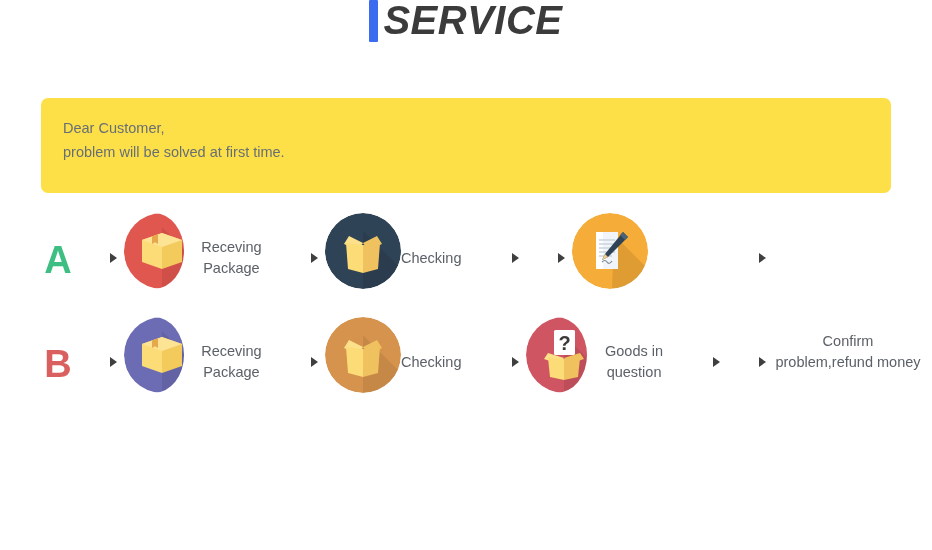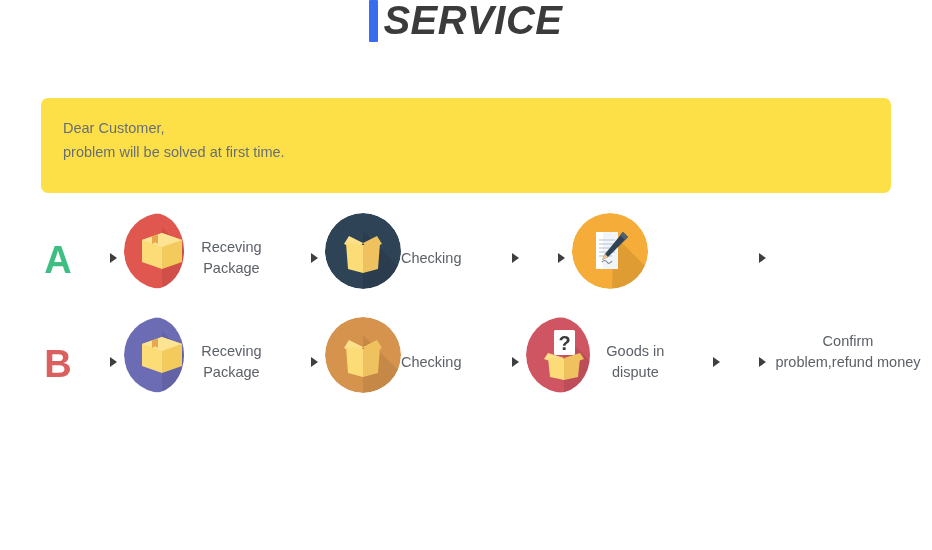--- a/index.html
+++ b/index.html
@@ -286,21 +286,21 @@
         <circle cx="38" cy="38" r="38" fill="#CE5561"></circle>
         <path d="M38 18 L76 56 L76 76 L38 76 Z" fill="#000" opacity="0.08"></path>
         <rect x="28" y="13" width="21" height="25" rx="1.5" fill="#ffffff"></rect>
         <text x="38.5" y="33" font-family="Liberation Sans, sans-serif" font-size="20" font-weight="bold" fill="#3a3a3a" text-anchor="middle">?</text>
         <path d="M22 36 L38 41 L33 47 L18 42 Z" fill="#FDE08A"></path>
         <path d="M54 36 L38 41 L43 47 L58 42 Z" fill="#EFC25F"></path>
         <path d="M38 42 L54 41 L52 60 L38 63 Z" fill="#EFC25F"></path>
         <path d="M38 42 L22 41 L24 60 L38 63 Z" fill="#FBDC77"></path>
       </svg>
     </div>
-    <div class="label">Goods in dispute</div>
+    <div class="label">Goods in question</div>
   </div>
 
   <div class="arrow">
     <svg width="34" height="14" viewBox="0 0 34 14">
         <path d="M1 7 H27" stroke="url(#ga1)" stroke-width="2.2" fill="none"></path>
         <path d="M26 2 L33 7 L26 12 Z" fill="#3f3f3f"></path>
       </svg>
   </div>
 
 

